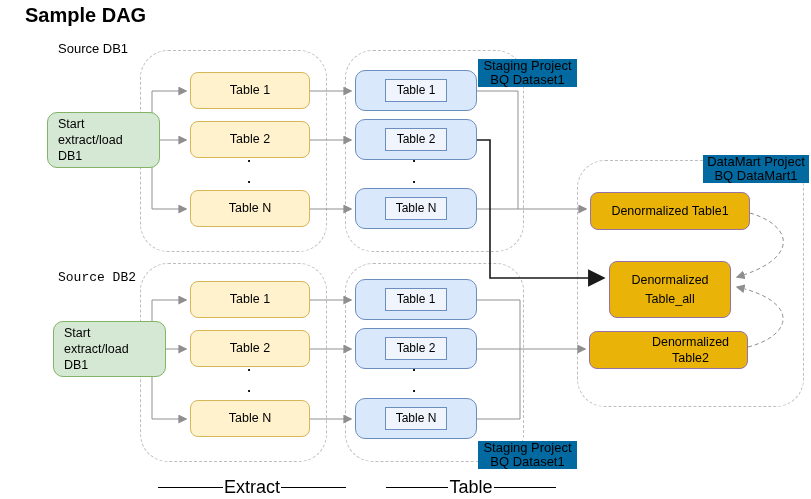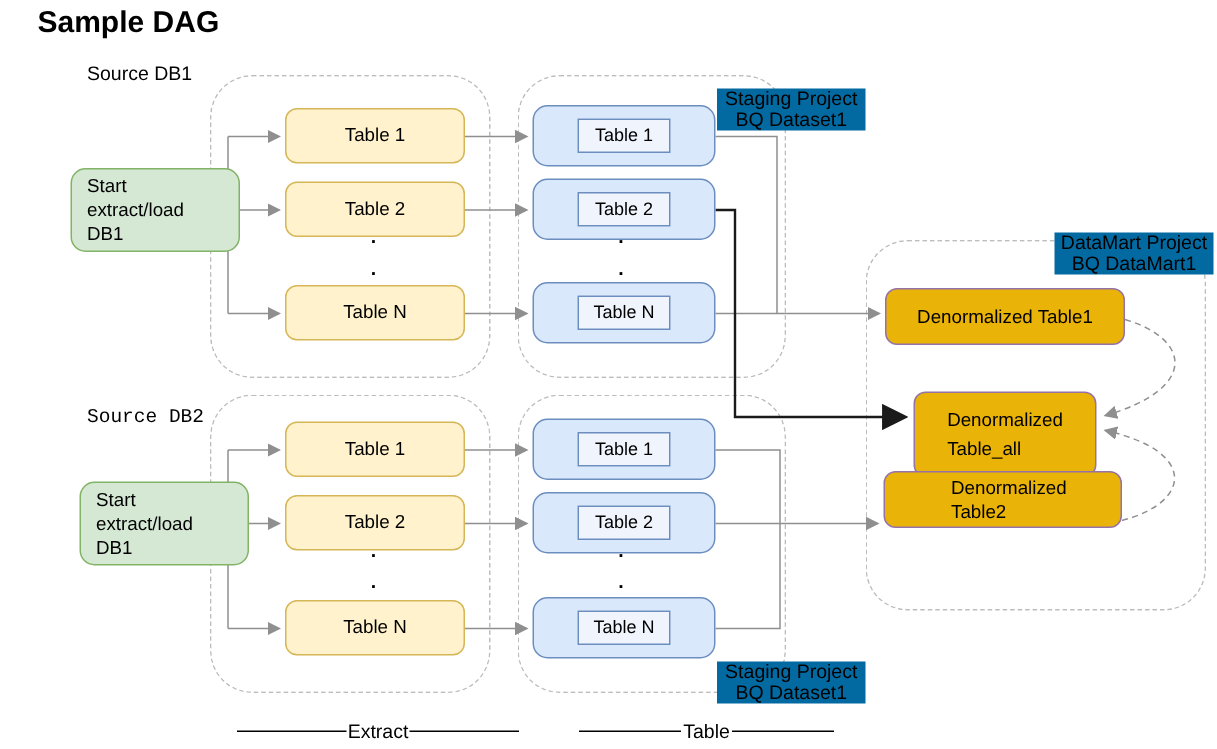--- a/index.html
+++ b/index.html
@@ -1,35 +1,35 @@
 <!DOCTYPE html>
 <html><head>
 <meta charset="utf-8">
 <style>
   html,body{margin:0;padding:0;background:#fff;}
   #canvas{position:relative;width:811px;height:499px;background:#fff;overflow:hidden;
           font-family:"Liberation Sans",sans-serif;color:#000;}
   .group{position:absolute;border:1px dashed #bdbdbd;border-radius:28px;background:transparent;}
   #svglayer{position:absolute;left:0;top:0;z-index:1;}
   .box{position:absolute;box-sizing:border-box;display:flex;align-items:center;justify-content:center;
-       font-size:12.5px;line-height:1.3;z-index:2;}
+       font-size:12.5px;line-height:1.3;z-index:2;text-align:center;}
   .yellow{width:120px;height:37px;background:#FFF2CC;border:1px solid #D6B656;border-radius:8px;}
   .blue{width:122px;height:41px;background:#DAE8FC;border:1px solid #6C8EBF;border-radius:10px;}
   .inner{box-sizing:border-box;width:62px;height:23px;background:#EFF4FD;border:1px solid #6C8EBF;
          display:flex;align-items:center;justify-content:center;font-size:12px;}
   .green{width:113px;height:56px;background:#D5E8D4;border:1px solid #82B366;border-radius:10px;
          justify-content:flex-start;text-align:left;padding:0 10px;margin-left:42px;}
   .purple{background:#eab308;border:1px solid #9673A6;border-radius:8px;}
   .lbl{position:absolute;font-size:13px;z-index:3;}
   .ml{white-space:pre-line;}
   .tight{line-height:14px;text-align:center;background:#0369a1;padding:0 2px;}
   .dots{position:absolute;z-index:2;font-weight:700;font-size:13px;line-height:21px;
         white-space:pre-line;text-align:center;width:12px;}
   #title{position:absolute;left:25px;top:4px;font-size:20px;font-weight:700;z-index:3;}
-  .stage{position:absolute;display:flex;align-items:center;height:16px;font-size:13px;z-index:2;}
+  .stage{position:absolute;display:flex;align-items:center;height:16px;font-size:18px;z-index:2;}
   .stage .line{flex:1;border-top:1px solid #000;height:0;}
   .stage .txt{padding:0 1px;}
 </style>
 </head>
 <body>
 
 <div id="canvas">
 
   <div id="title">Sample DAG</div>
 
@@ -133,21 +133,21 @@
   <div class="lbl ml tight" style="left:478px;top:59px;width:95px;">Staging Project
 BQ Dataset1</div>
   <div class="lbl ml tight" style="left:478px;top:441px;width:95px;">Staging Project
 BQ Dataset1</div>
   <div class="lbl ml tight" style="left:703px;top:155px;width:102px;">DataMart Project
 BQ DataMart1</div>
 
   <div class="box purple" style="left:590px;top:192px;width:160px;height:38px;">Denormalized Table1</div>
   <div class="box purple ml" style="left:609px;top:261px;width:122px;height:57px;line-height:1.5;">Denormalized
 Table_all</div>
-  <div class="box purple" style="left:589px;top:314px;width:159px;height:38px;padding-left:44px;">Denormalized Table2</div>
+  <div class="box purple" style="left:589px;top:331px;width:159px;height:38px;padding-left:44px;">Denormalized Table2</div>
 
   <div class="stage" style="left:158px;top:479px;width:188px;">
     <span class="line"></span>
     <span class="txt">Extract</span>
     <span class="line"></span>
   </div>
   <div class="stage" style="left:386px;top:479px;width:170px;">
     <span class="line"></span>
     <span class="txt">Table</span>
     <span class="line"></span>

